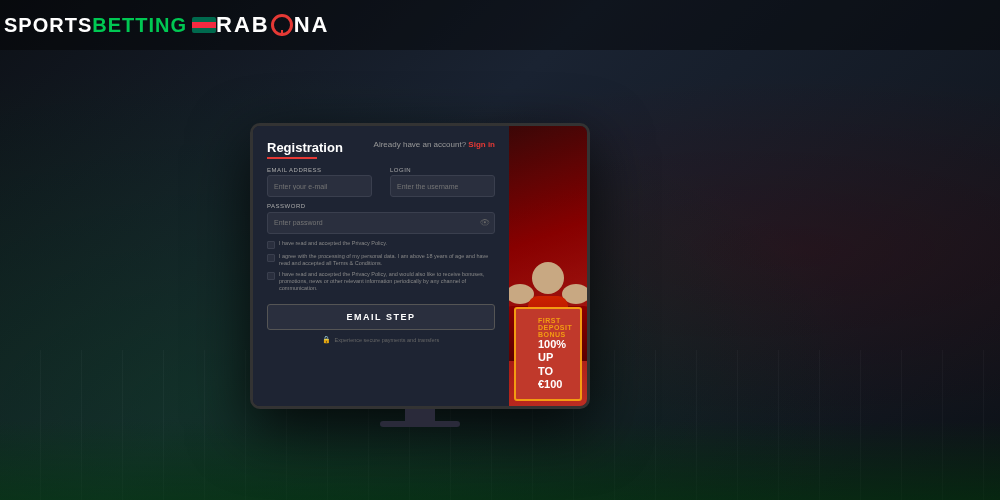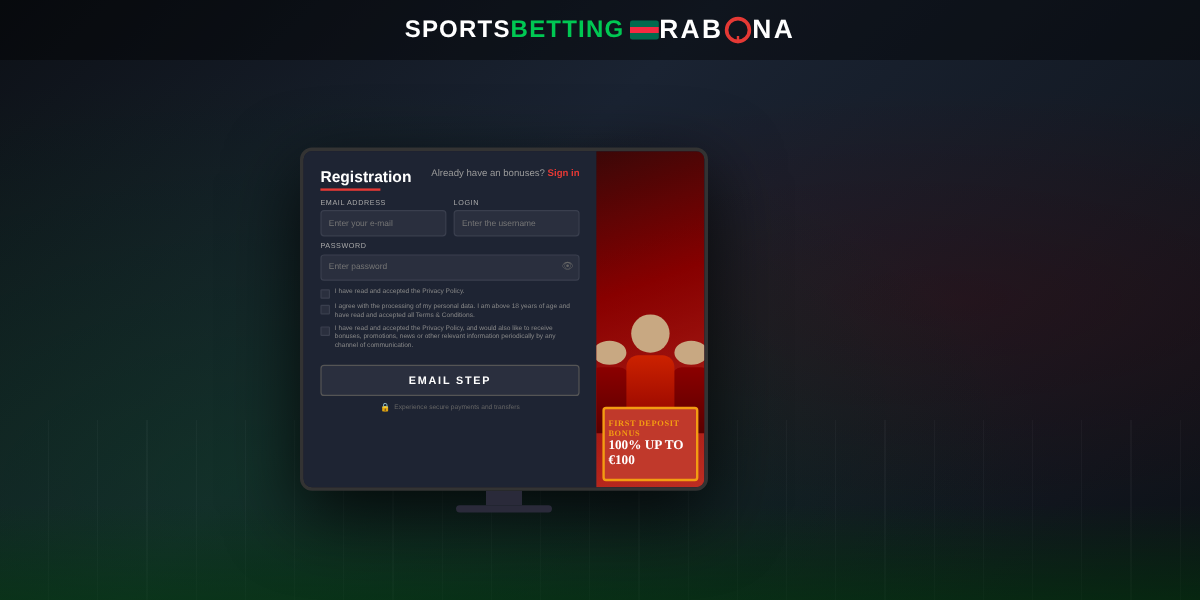--- a/index.html
+++ b/index.html
@@ -27,21 +27,21 @@
       z-index: 1;
     }
 
     
     .header {
       position: absolute;
       top: 0; left: 0; right: 0;
       height: 50px;
       display: flex;
       align-items: center;
-      justify-content: center;
+      justify-content: flex-start;
       padding: 0 4px;
       z-index: 10;
       background: rgba(0,0,0,0.4);
     }
     .logo-sports {
       font-size: 20px;
       font-weight: 900;
       color: #00c853;
       text-transform: uppercase;
       letter-spacing: 1px;
@@ -180,21 +180,21 @@
       font-weight: bold;
     }
     .title-underline {
       width: 50px;
       height: 2px;
       background: #e53935;
       margin-bottom: 8px;
     }
     .form-row {
       display: flex;
-      gap: 6px;
+      gap: 18px;
       margin-bottom: 6px;
     }
     .form-group {
       flex: 1;
       display: flex;
       flex-direction: column;
     }
     .form-label {
       font-size: 6px;
       color: #aaa;
@@ -280,26 +280,25 @@
       background: linear-gradient(160deg, #2a0a0a 0%, #8b0000 40%, #c0392b 100%);
       position: relative;
       overflow: hidden;
       display: flex;
       flex-direction: column;
       justify-content: flex-end;
     }
     .bonus-banner {
       background: #c0392b;
       border: 2px solid #f39c12;
-      padding: 8px 3px;
+      padding: 8px 22px;
       margin: 5px;
       border-radius: 3px;
       position: relative;
       z-index: 10;
-      font-family: Liberation Serif, serif;
     }
     .bonus-title {
       font-size: 7px;
       color: #f39c12;
       font-weight: 900;
       text-transform: uppercase;
       letter-spacing: 0.5px;
     }
     .bonus-amount {
       font-size: 11px;
@@ -390,21 +389,21 @@
     <div class="monitor">
       <div class="monitor-screen">
 
         <div class="reg-form">
           <div class="reg-header-row">
             <div>
               <div class="reg-title">Registration</div>
               <div class="title-underline"></div>
             </div>
             <div class="reg-subtitle">
-              <span>Already have an bonuses?</span>
+              <span>Already have an account?</span>
               <a href="#">Sign in</a>
             </div>
           </div>
 
           
           <div class="form-row">
             <div class="form-group">
               <label class="form-label">EMAIL ADDRESS</label>
               <input class="form-input" type="text" placeholder="Enter your e-mail" style="">
             </div>

